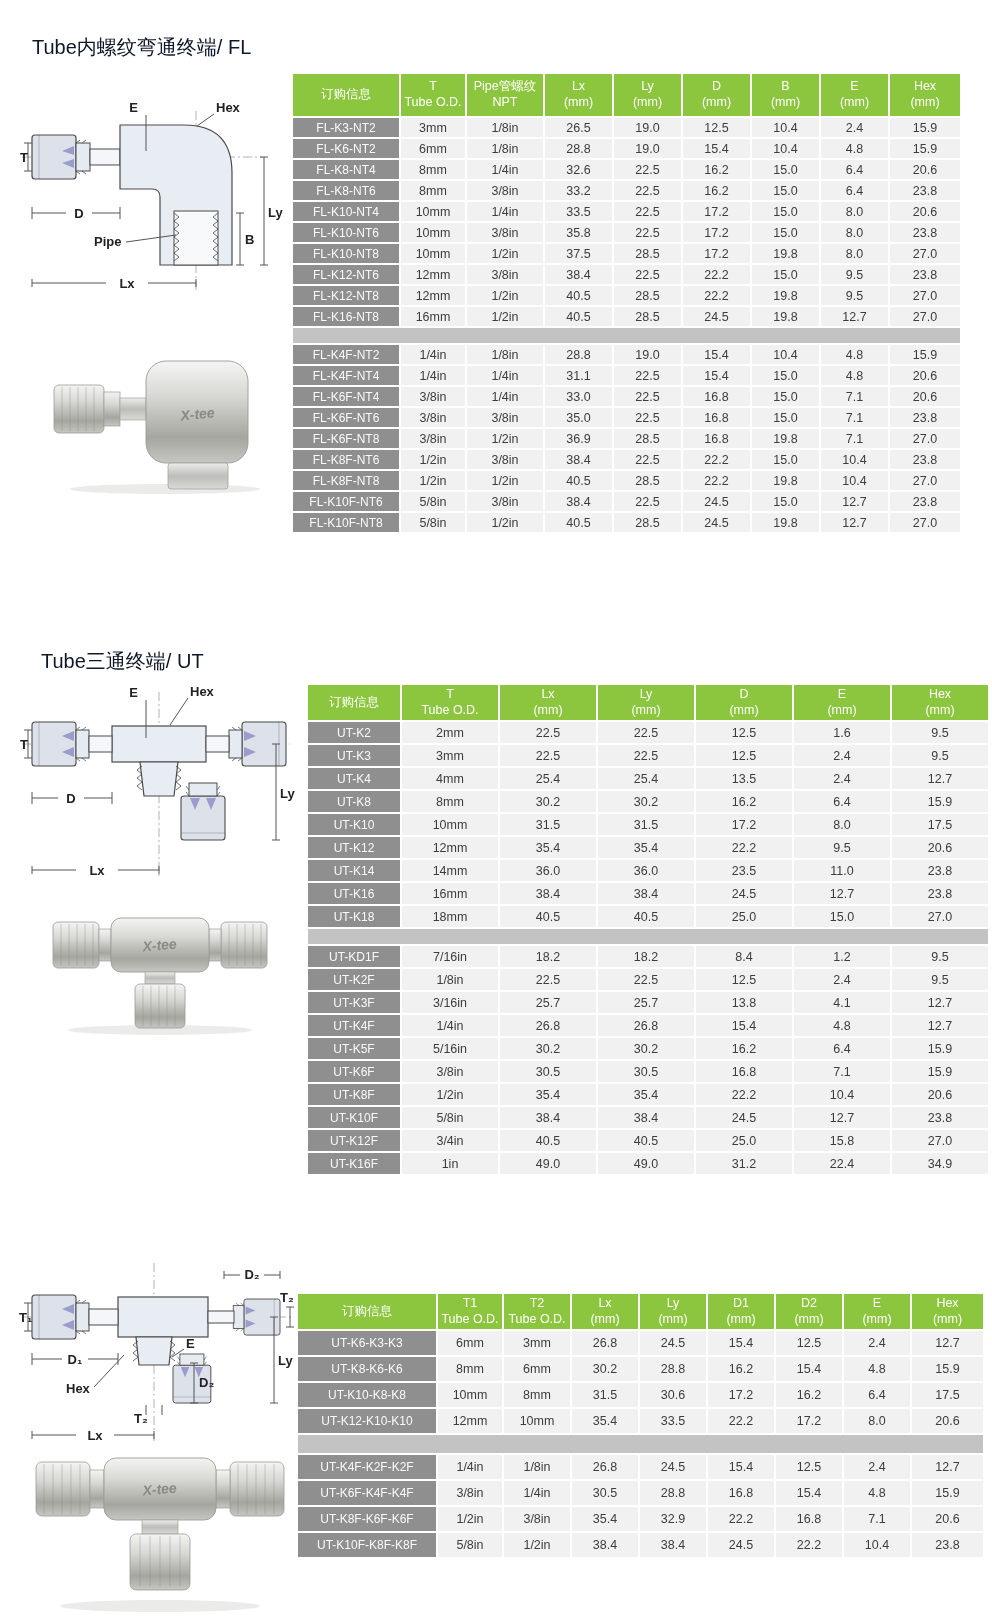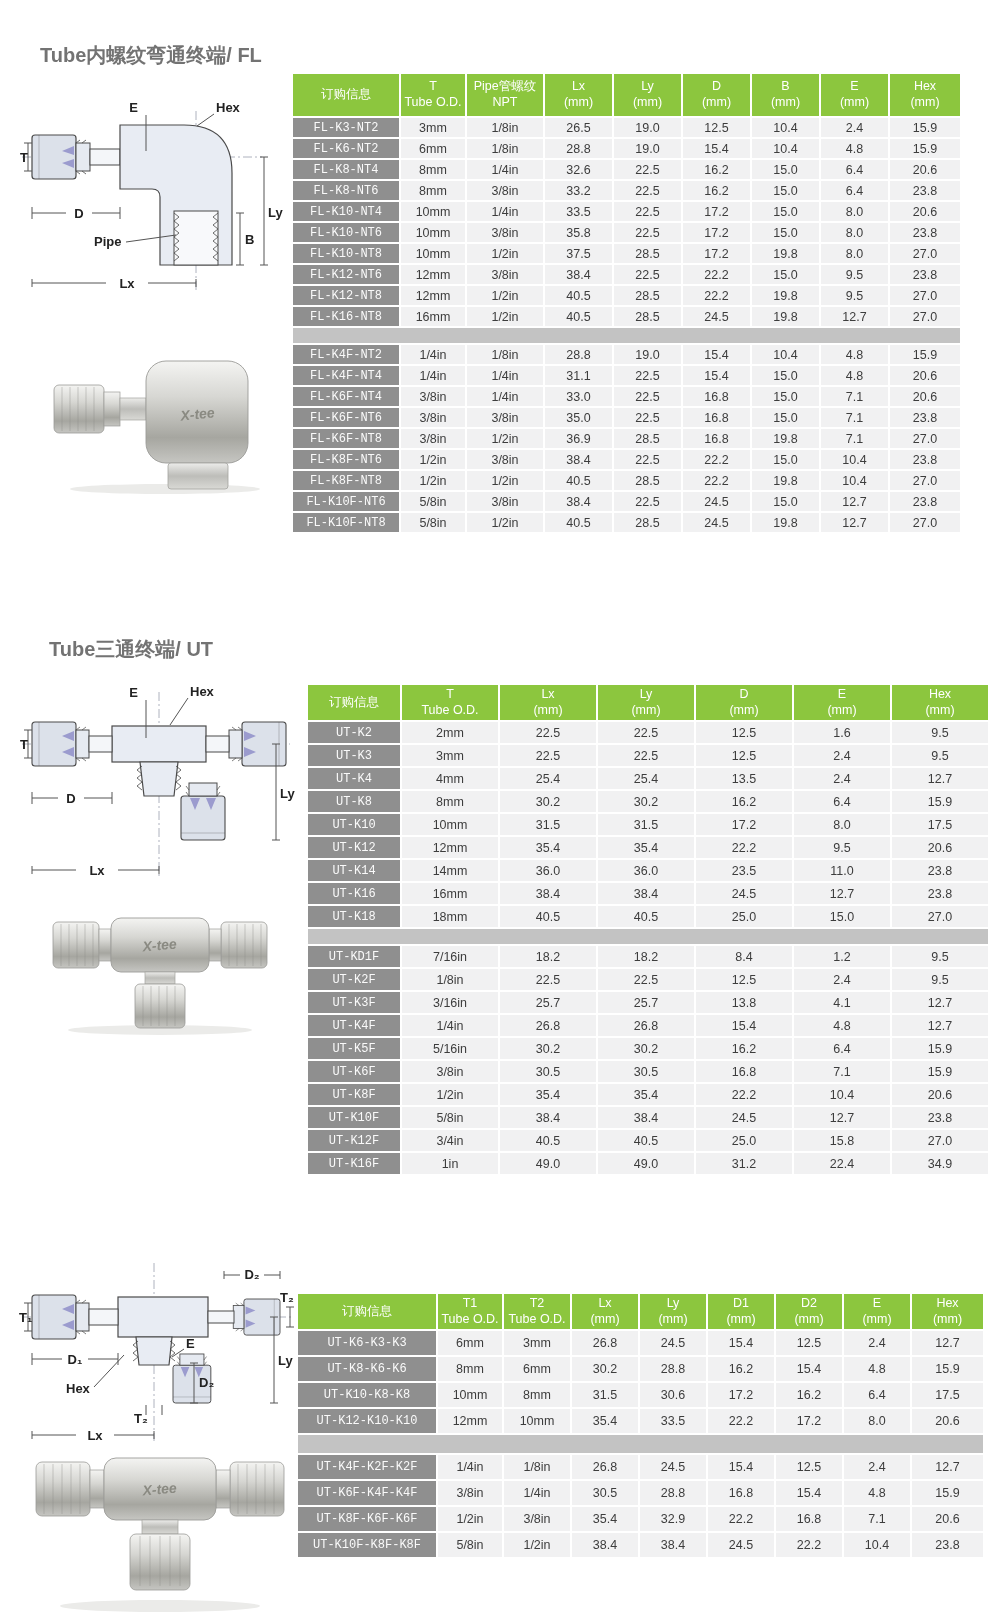--- a/index.html
+++ b/index.html
@@ -1,35 +1,35 @@
 <!DOCTYPE html>
 <html><head>
 <meta charset="utf-8">
 <style>
   html,body{margin:0;padding:0;background:#fff;}
   .page{position:relative;width:992px;height:1620px;background:#ffffff;overflow:hidden;
         font-family:"Liberation Sans",sans-serif;}
-  .sec-title{position:absolute;margin:12px;font-size:20px;font-weight:bold;color:#737373;}
+  .sec-title{position:absolute;margin:4px;font-size:20px;font-weight:normal;color:#0f172a;}
   #title1{left:28px;top:30px;}
-  #title2{left:37px;top:624px;}
+  #title2{left:37px;top:644px;}
 
   .tbl-wrap{position:absolute;}
   #table1{left:291px;top:72px;width:671px;}
   #table2{left:306px;top:683px;width:684px;}
   #table3{left:296px;top:1292px;width:689px;}
 
   table.spec{border-collapse:separate;border-spacing:2px;table-layout:fixed;width:100%;}
   .spec th{background:#8cc63e;color:#ffffff;font-weight:normal;font-size:12.5px;line-height:1.25;
            white-space:pre-line;text-align:center;vertical-align:middle;padding:1px 0;}
   .t1 th{height:40px;}
   .t2 th{height:33px;}
   .t3 th{height:33px;}
   .spec td{text-align:center;vertical-align:middle;font-size:12.5px;color:#3d3d3d;padding:0;
            overflow:hidden;white-space:nowrap;}
-  .spec td.lbl{background:#8f8f8f;color:#fafafa;font-size:12px;font-family:Liberation Mono, monospace;}
+  .spec td.lbl{background:#8f8f8f;color:#fafafa;font-size:12px;}
   .spec td.val{background:#f1f1f2;}
   .t1 td{height:19px;}
   .t2 td{height:21px;}
   .t3 td{height:24px;}
   .sep-row td{background:#c3c3c3;height:15px;}
   .t3 .sep-row td{height:18px;}
 
   .fig{position:absolute;}
   #diagram1{left:18px;top:95px;}
   #diagram2{left:18px;top:678px;}

